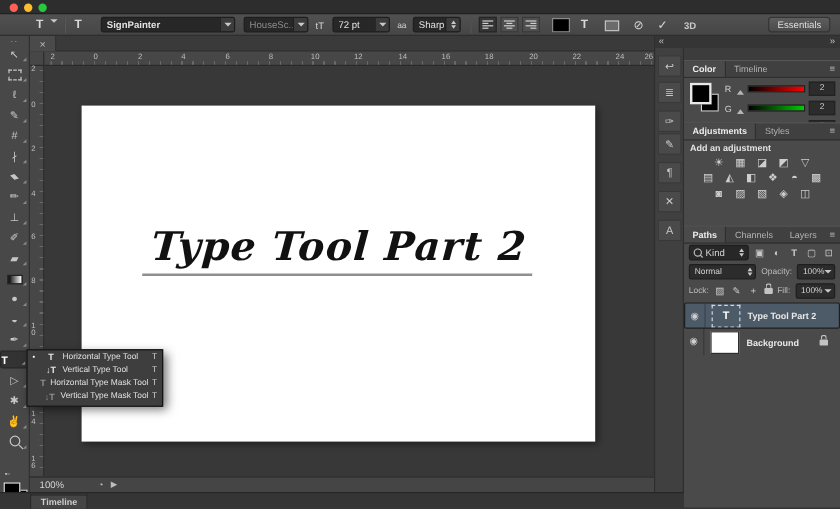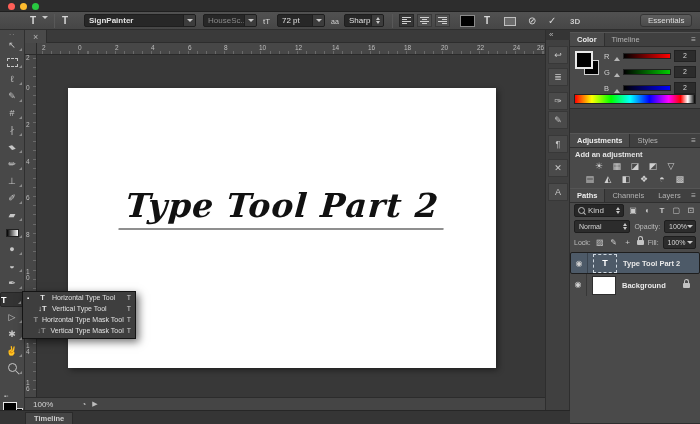--- a/index.html
+++ b/index.html
@@ -329,21 +329,21 @@
   <div class="a dock-icon" style="top:62px"><span>✑</span></div>
   <div class="a dock-icon" style="top:81px"><span>✎</span></div>
   <div class="a dock-icon" style="top:105px"><span>¶</span></div>
   <div class="a dock-icon" style="top:129px"><span>✕</span></div>
   <div class="a dock-icon" style="top:153px"><span>A</span></div>
 </div>
 
 <div class="a pcol">
   <div class="a hdr">»</div>
 
-  <div class="a panel" style="top:2px;height:77px">
+  <div class="a panel" style="top:20px;height:96px">
     <div class="tabrow">
       <span class="ptab active">Color</span>
       <span class="ptab">Timeline</span>
       <span class="pmenu">≡</span>
     </div>
     <div class="a fgbg2">
       <span class="bgsw"></span>
       <span class="fgsw"></span>
     </div>
     <div class="a chrow" style="top:17px">
@@ -360,21 +360,21 @@
     </div>
     <div class="a chrow" style="top:49px">
       <span class="chl">B</span>
       <span class="mk"></span>
       <span class="track" style="background:linear-gradient(90deg,#000,#00f)"></span>
       <span class="vbox">2</span>
     </div>
     <div class="a spectrum"></div>
   </div>
 
-  <div class="a panel" style="top:103px;height:88px">
+  <div class="a panel" style="top:72px;height:88px">
     <div class="tabrow">
       <span class="ptab active">Adjustments</span>
       <span class="ptab">Styles</span>
       <span class="pmenu">≡</span>
     </div>
     <div class="a adjhead">Add an adjustment</div>
     <div class="a adjrow" style="top:27px">
       <span class="adjic">☀</span>
       <span class="adjic">▦</span>
       <span class="adjic">◪</span>

